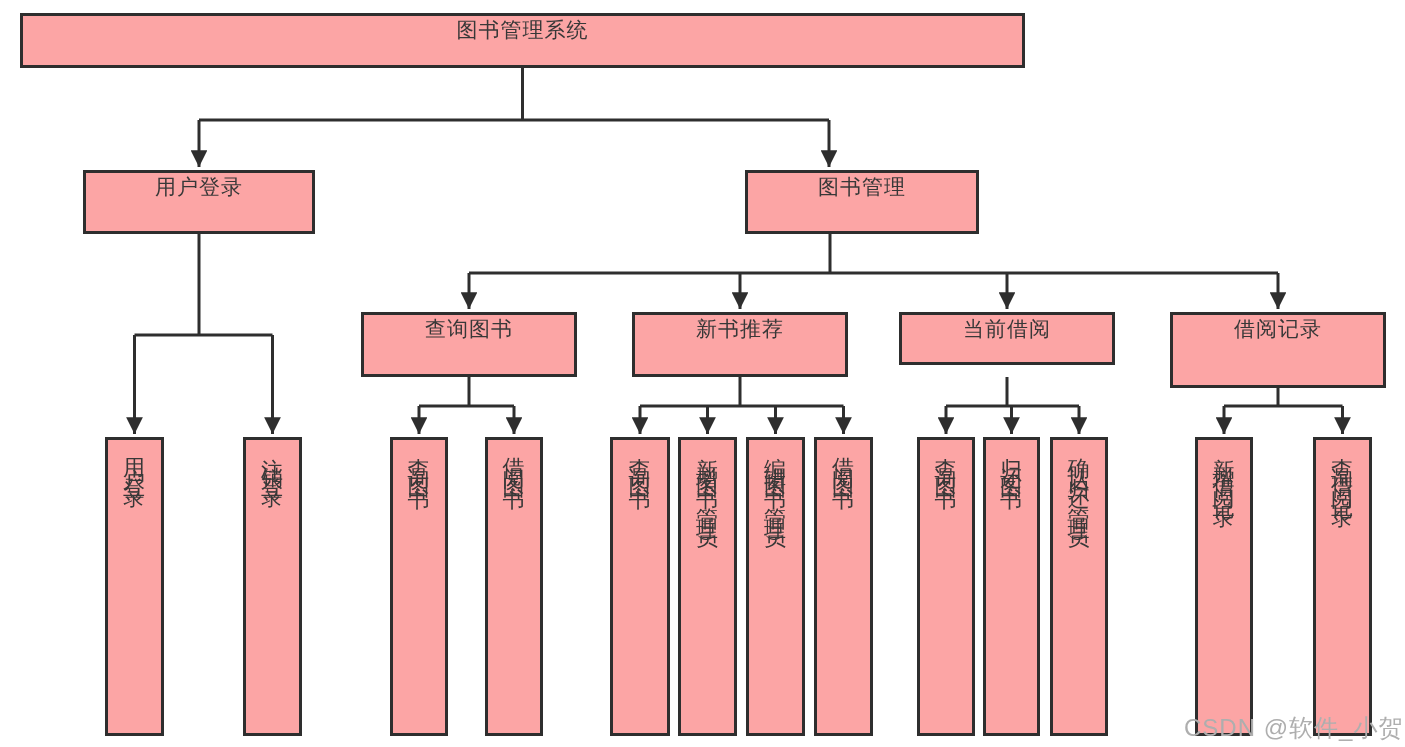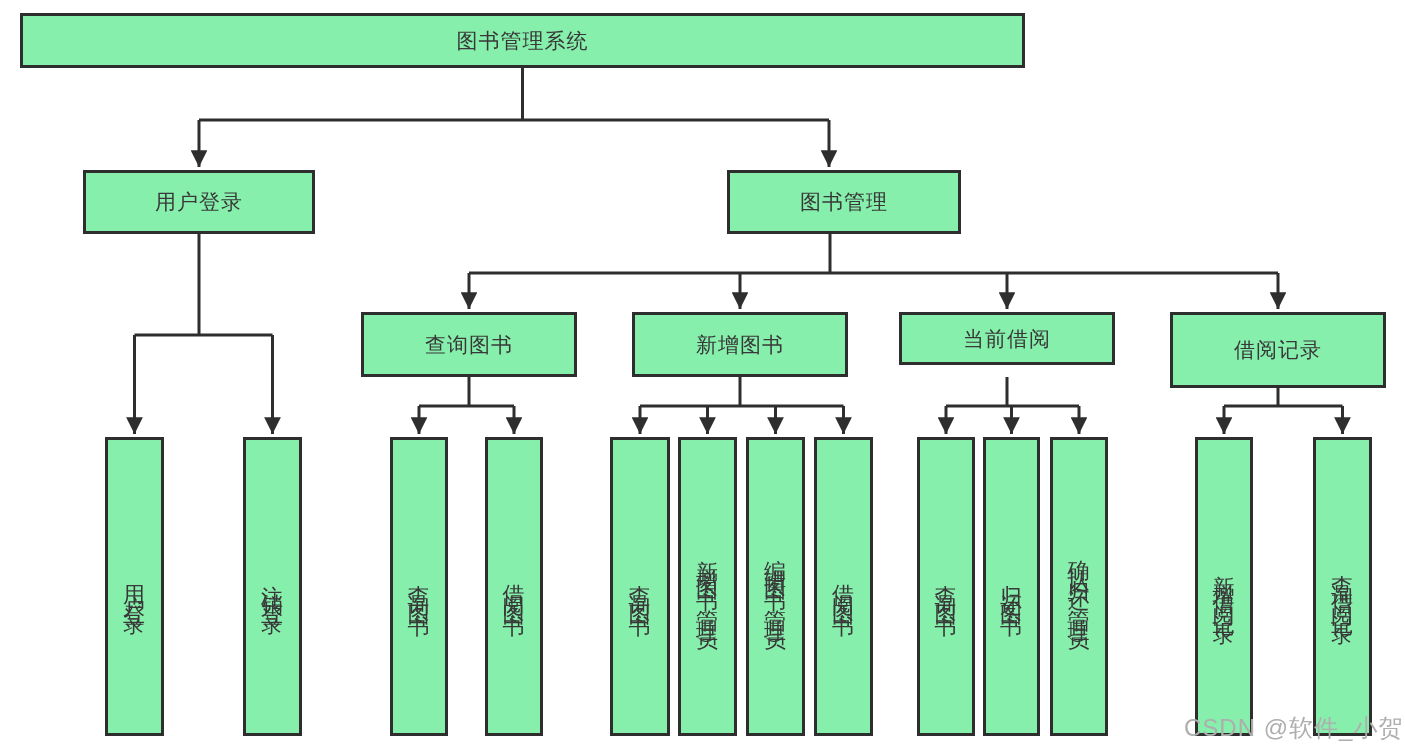--- a/index.html
+++ b/index.html
@@ -2,22 +2,22 @@
 <html><head>
 <meta charset="utf-8">
 <style>
   html,body{margin:0;padding:0;background:#fff;}
   .stage{
     position:relative;width:1405px;height:747px;background:#ffffff;
     font-family:"Liberation Sans","DejaVu Sans",sans-serif;overflow:hidden;
   }
   .wires{position:absolute;left:0;top:0;}
   .node{
-    position:absolute;box-sizing:border-box;background:#86efac;
-    border:3px solid #2e2e2e;display:flex;align-items:center;justify-content:center;
+    position:absolute;box-sizing:border-box;background:#fca5a5;
+    border:3px solid #2e2e2e;display:flex;justify-content:center;
   }
   .hbox .lbl{
     font-size:21px;color:#383838;letter-spacing:1px;white-space:nowrap;
   }
   .vbox .vlbl{
     writing-mode:vertical-rl;text-orientation:mixed;
     font-size:22px;color:#383838;letter-spacing:10px;line-height:1.05;
     max-height:288px;
   }
   .watermark{
@@ -73,29 +73,29 @@
     </g>
   </svg>
 
   <div class="node hbox" style="left:20px;top:13px;width:1005px;height:55px">
     <span class="lbl">图书管理系统</span>
   </div>
 
   <div class="node hbox" style="left:83px;top:170px;width:232px;height:64px">
     <span class="lbl">用户登录</span>
   </div>
-  <div class="node hbox" style="left:727px;top:170px;width:234px;height:64px">
+  <div class="node hbox" style="left:745px;top:170px;width:234px;height:64px">
     <span class="lbl">图书管理</span>
   </div>
 
   <div class="node hbox" style="left:361px;top:312px;width:216px;height:65px">
     <span class="lbl">查询图书</span>
   </div>
   <div class="node hbox" style="left:632px;top:312px;width:216px;height:65px">
-    <span class="lbl">新增图书</span>
+    <span class="lbl">新书推荐</span>
   </div>
   <div class="node hbox" style="left:899px;top:312px;width:216px;height:53px">
     <span class="lbl">当前借阅</span>
   </div>
   <div class="node hbox" style="left:1170px;top:312px;width:216px;height:76px">
     <span class="lbl">借阅记录</span>
   </div>
 
   <div class="node vbox" style="left:105px;top:437px;width:59px;height:299px">
     <span class="vlbl">用户登录</span>

